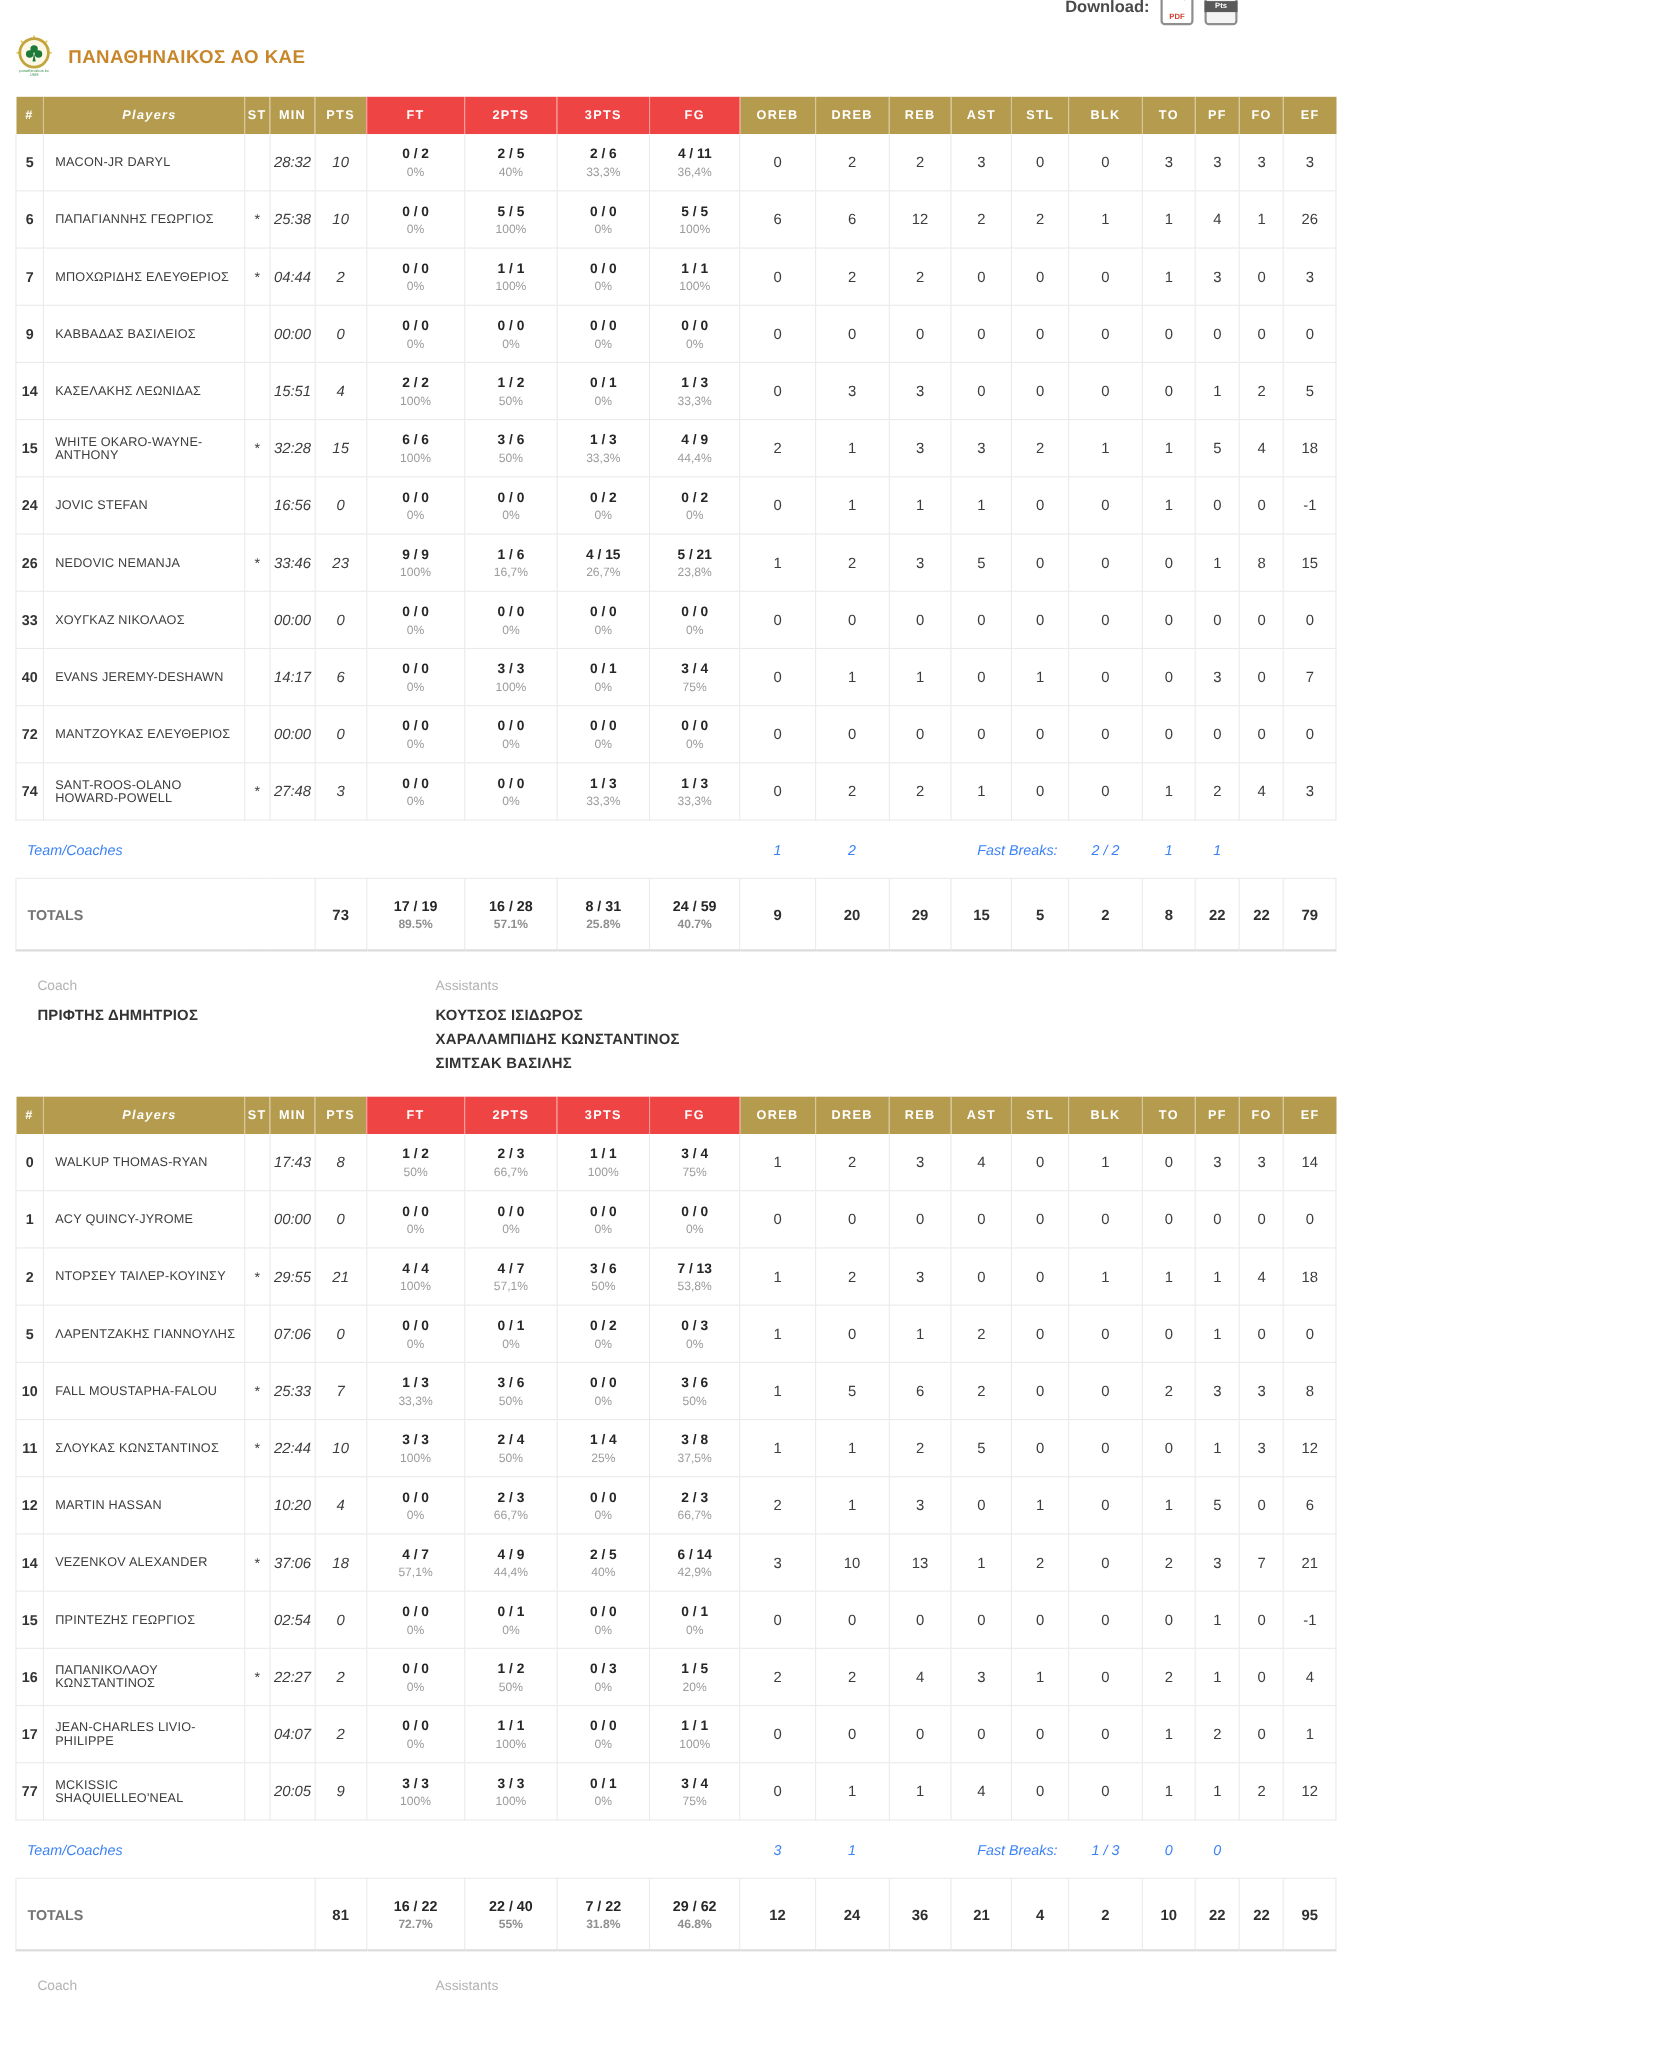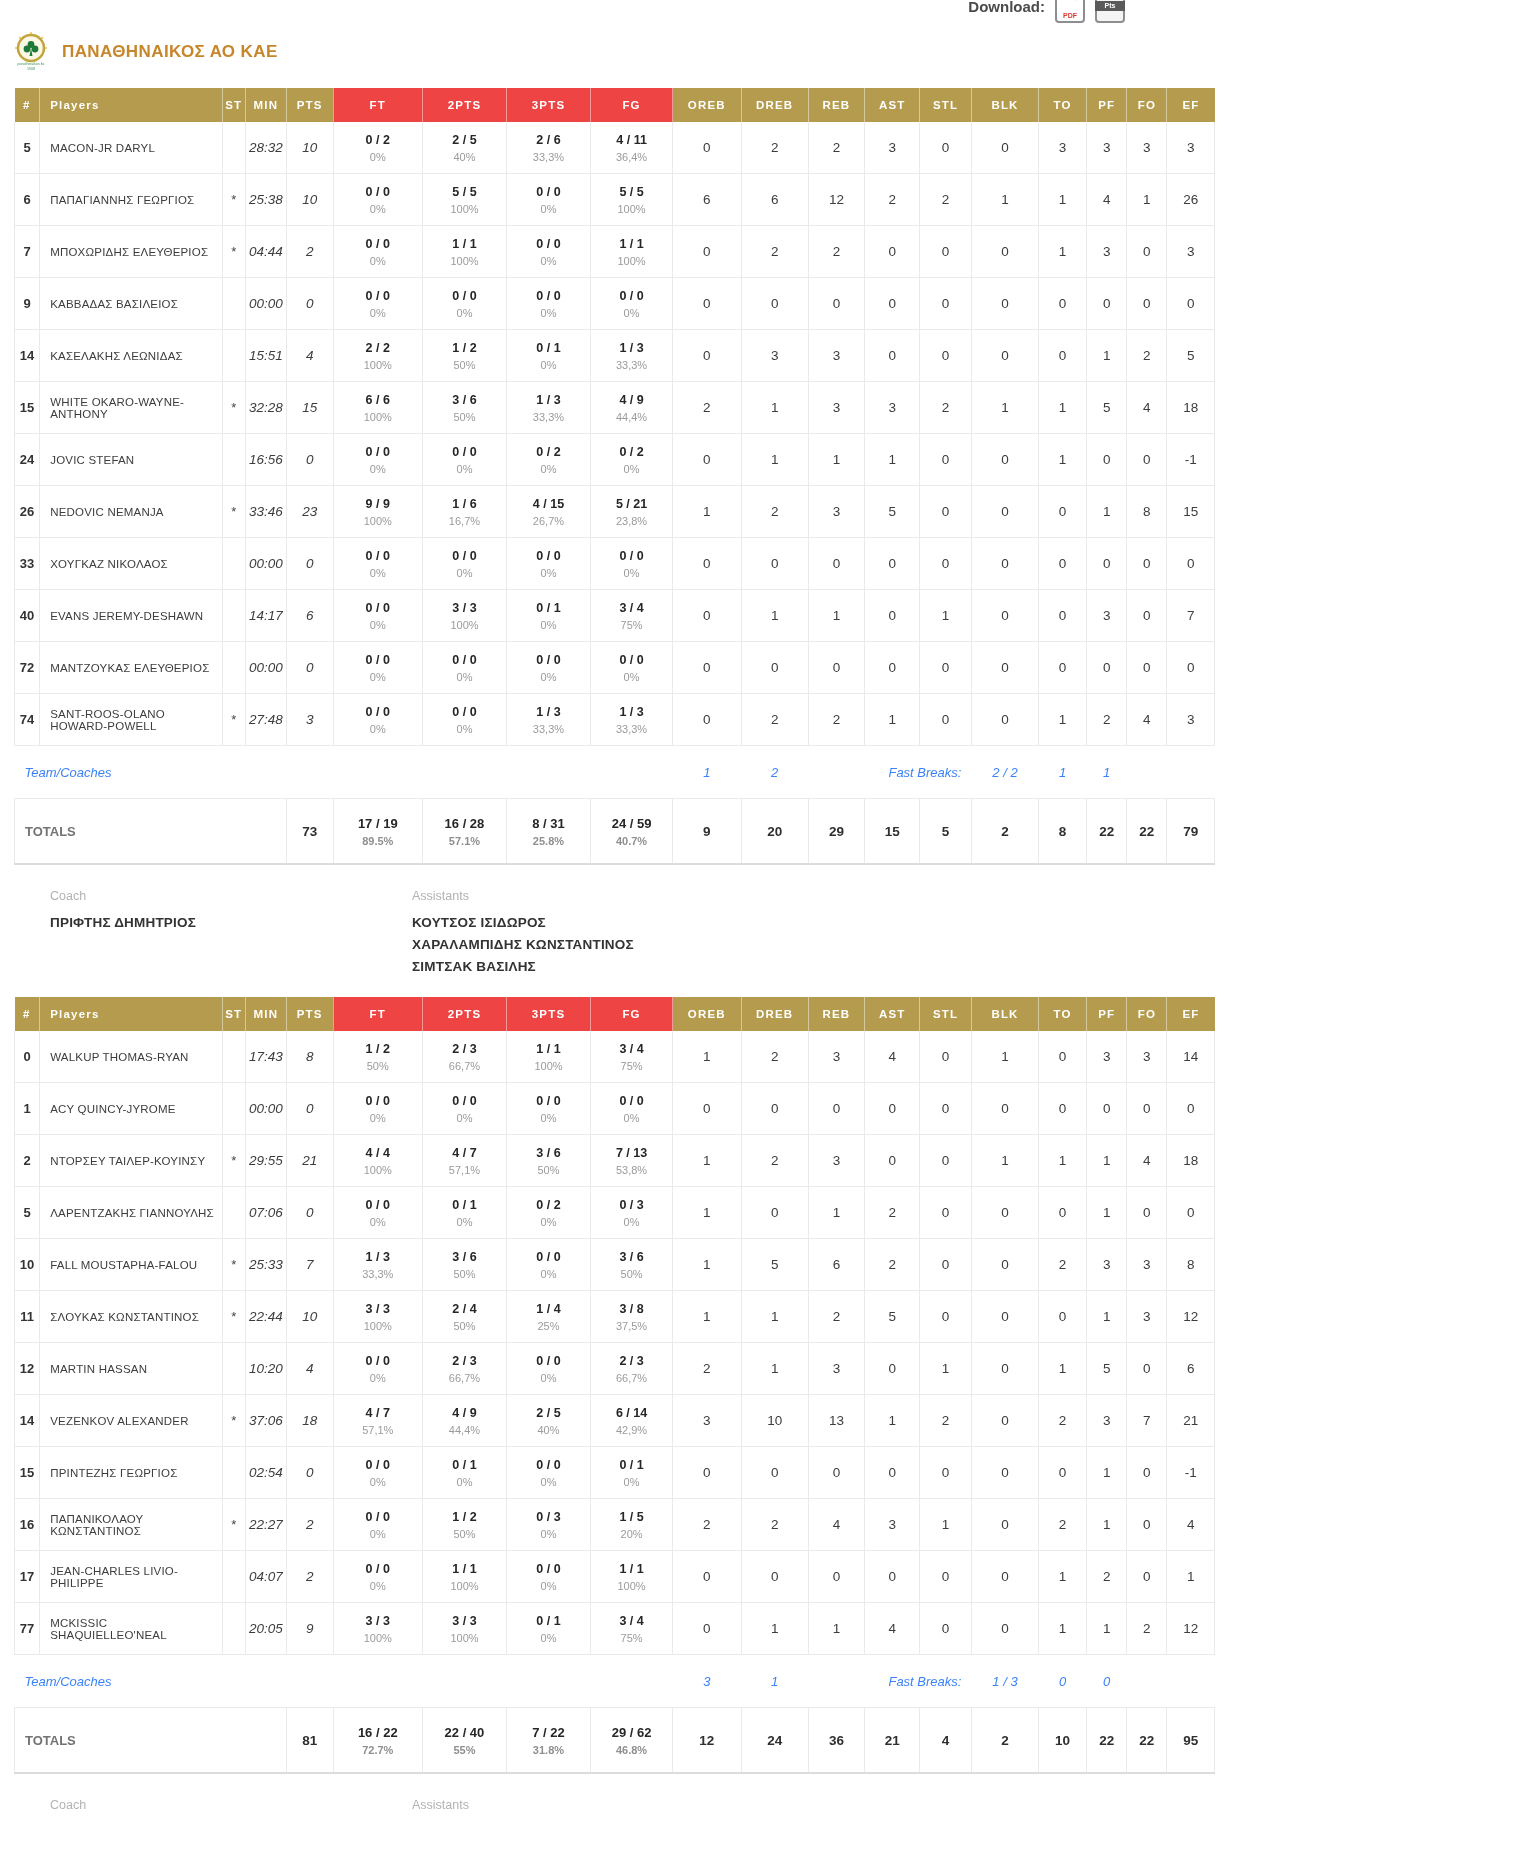--- a/index.html
+++ b/index.html
@@ -26,21 +26,21 @@
   .logo{display:block;}
 
   
   table.stats{width:100%;border-collapse:collapse;table-layout:fixed;margin-top:16px;font-family:"Liberation Sans", sans-serif;}
   col.w0{width:2.1%}col.w1{width:15.2%}col.w2{width:1.95%}col.w3{width:3.4%}col.w4{width:3.9%}
   col.w5{width:7.45%}col.w6{width:7.0%}col.w7{width:7.0%}col.w8{width:6.85%}
   col.w9{width:5.7%}col.w10{width:5.6%}col.w11{width:4.7%}col.w12{width:4.6%}col.w13{width:4.3%}
   col.w14{width:5.6%}col.w15{width:4.0%}col.w16{width:3.35%}col.w17{width:3.35%}col.w18{width:3.95%}
   thead th{background:#b59b4d;color:#fff;font-size:11.5px;font-weight:bold;height:34px;letter-spacing:1.2px;border-right:1px solid rgba(255,255,255,.45);text-align:center;padding:0;}
   thead th.hshot{background:#ef4444;}
-  thead th.h1{text-align:left;padding-left:10px;}
+  thead th.h1{text-align:center;padding-left:10px;font-style:italic;}
   thead th.h18{border-right:none;}
   tbody td{border-right:1px solid #eaeaea;border-bottom:1px solid #eaeaea;text-align:center;padding:0;background:#fff;}
   tbody tr td:first-child{border-left:1px solid #eaeaea;}
   .player-row td{height:51px;}
   .c-num{font-weight:bold;font-size:13px;color:#333;}
   .c-player{text-align:left !important;padding-left:10px !important;font-size:11.5px;color:#3d3d3d;letter-spacing:.2px;}
   .c-st{font-size:13px;color:#444;}
   .c-min,.c-pts{font-size:13.5px;color:#3d3d3d;font-style:italic;}
   .frac{font-weight:bold;font-size:12.5px;color:#262626;}
   .pct{font-size:11px;color:#9b9b9b;margin-top:4px;}
@@ -50,21 +50,21 @@
   .tr-label{text-align:left !important;padding-left:10px !important;}
   .fb-label{text-align:right !important;padding-right:10px !important;}
 
   .totals-row td{height:64px;border-bottom:2px solid #dcdcdc;}
   .tot-label{text-align:left !important;padding-left:10px !important;font-weight:bold;font-size:13px;color:#737373;}
   .tot-num{font-weight:bold;font-size:13.5px;color:#2f2f2f;}
   .totals-row .frac{font-size:13px;}
   .tot-pct{font-weight:bold;color:#8f8f8f;}
 
   
-  .coach-block{display:flex;margin-top:24px;margin-left:36px;}
+  .coach-block{display:flex;margin-top:24px;margin-left:20px;}
   .coach-col{width:362px;}
   .coach-col.assist{width:auto;}
   .cap{color:#b3b3b3;font-size:12.5px;margin-bottom:12px;}
   .pname{font-weight:bold;font-size:13.5px;color:#333;margin-bottom:7px;letter-spacing:.2px;}
 
   
   .annotation{position:absolute;left:1363px;top:112px;width:64px;height:66px;z-index:4;pointer-events:none;}
 </style>
 </head>
 <body>

